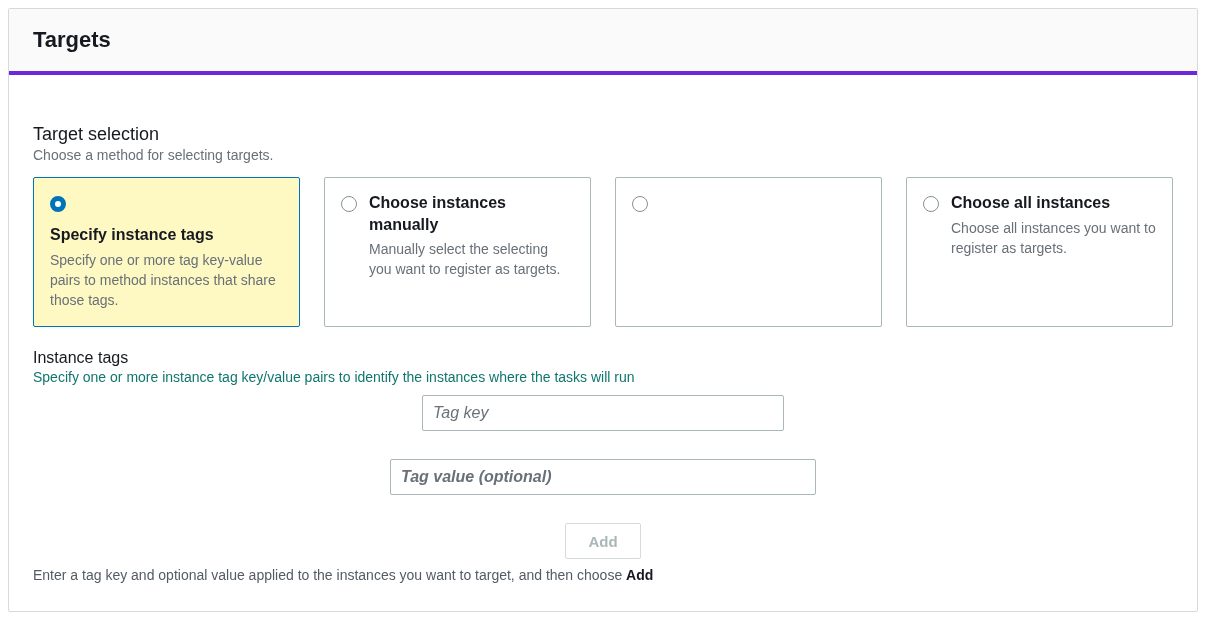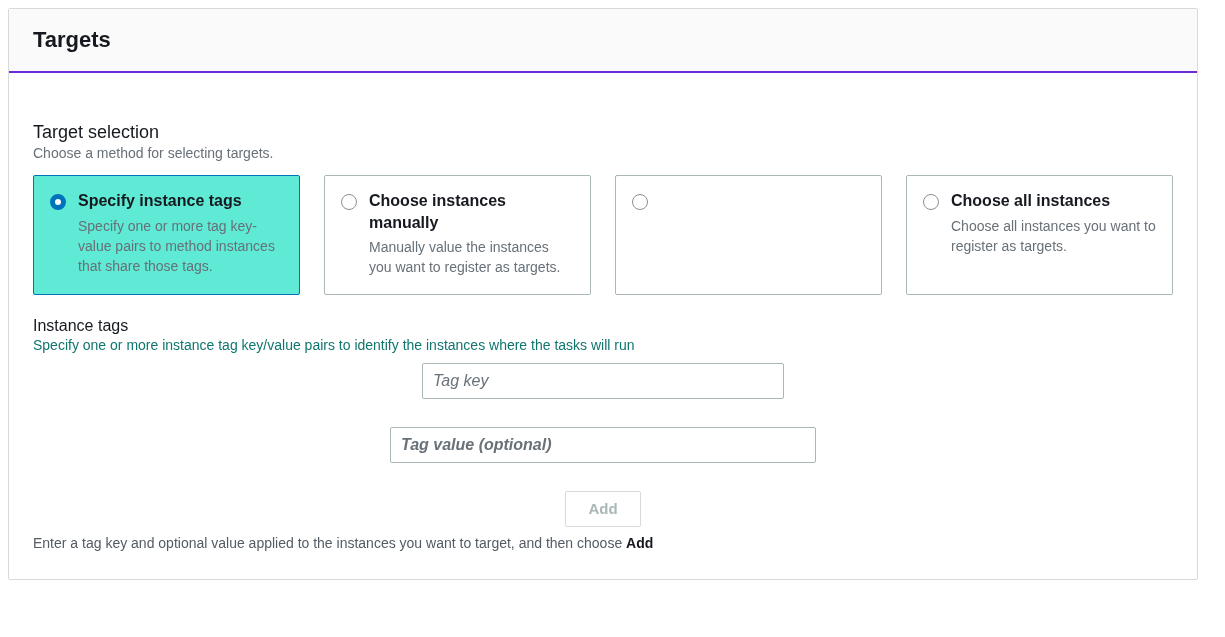--- a/index.html
+++ b/index.html
@@ -14,21 +14,21 @@
     }
     .panel {
       width: 1190px;
       margin: 8px;
       border: 1px solid #d5dbdb;
       border-radius: 2px;
       background: #fff;
     }
     .panel-header {
       padding: 18px 24px 18px 24px;
-      border-bottom: 2px solid #6d28d9;
+      border-bottom: 4px solid #6d28d9;
       background: #fafafa;
     }
     .panel-title {
       font-size: 22px;
       font-weight: 700;
       color: #16191f;
     }
     .panel-body {
       padding: 20px 24px 28px 24px;
     }
@@ -55,21 +55,22 @@
       border-radius: 2px;
       padding: 14px 16px 16px 16px;
       display: flex;
       align-items: flex-start;
       gap: 12px;
       cursor: pointer;
       background: #fff;
     }
     .radio-tile.selected {
       border-color: #0073bb;
-      background: #5eead4;
+      background: #fef9c3;
+      flex-direction: column;
     }
     .radio-circle {
       width: 16px;
       height: 16px;
       border: 1px solid #879196;
       border-radius: 50%;
       flex-shrink: 0;
       margin-top: 4px;
       position: relative;
       background: #fff;
@@ -171,21 +172,21 @@
         <span class="tile-content">
           <div class="tile-title">Specify instance tags</div>
           <div class="tile-desc">Specify one or more tag key-value pairs to method instances that share those tags.</div>
         </span>
       </label>
 
       <label class="radio-tile">
         <span class="radio-circle"></span>
         <span class="tile-content">
           <div class="tile-title">Choose instances manually</div>
-          <div class="tile-desc">Manually value the instances you want to register as targets.</div>
+          <div class="tile-desc">Manually select the selecting you want to register as targets.</div>
         </span>
       </label>
 
       <label class="radio-tile">
         <span class="radio-circle"></span>
       </label>
 
       <label class="radio-tile">
         <span class="radio-circle"></span>
         <span class="tile-content">

